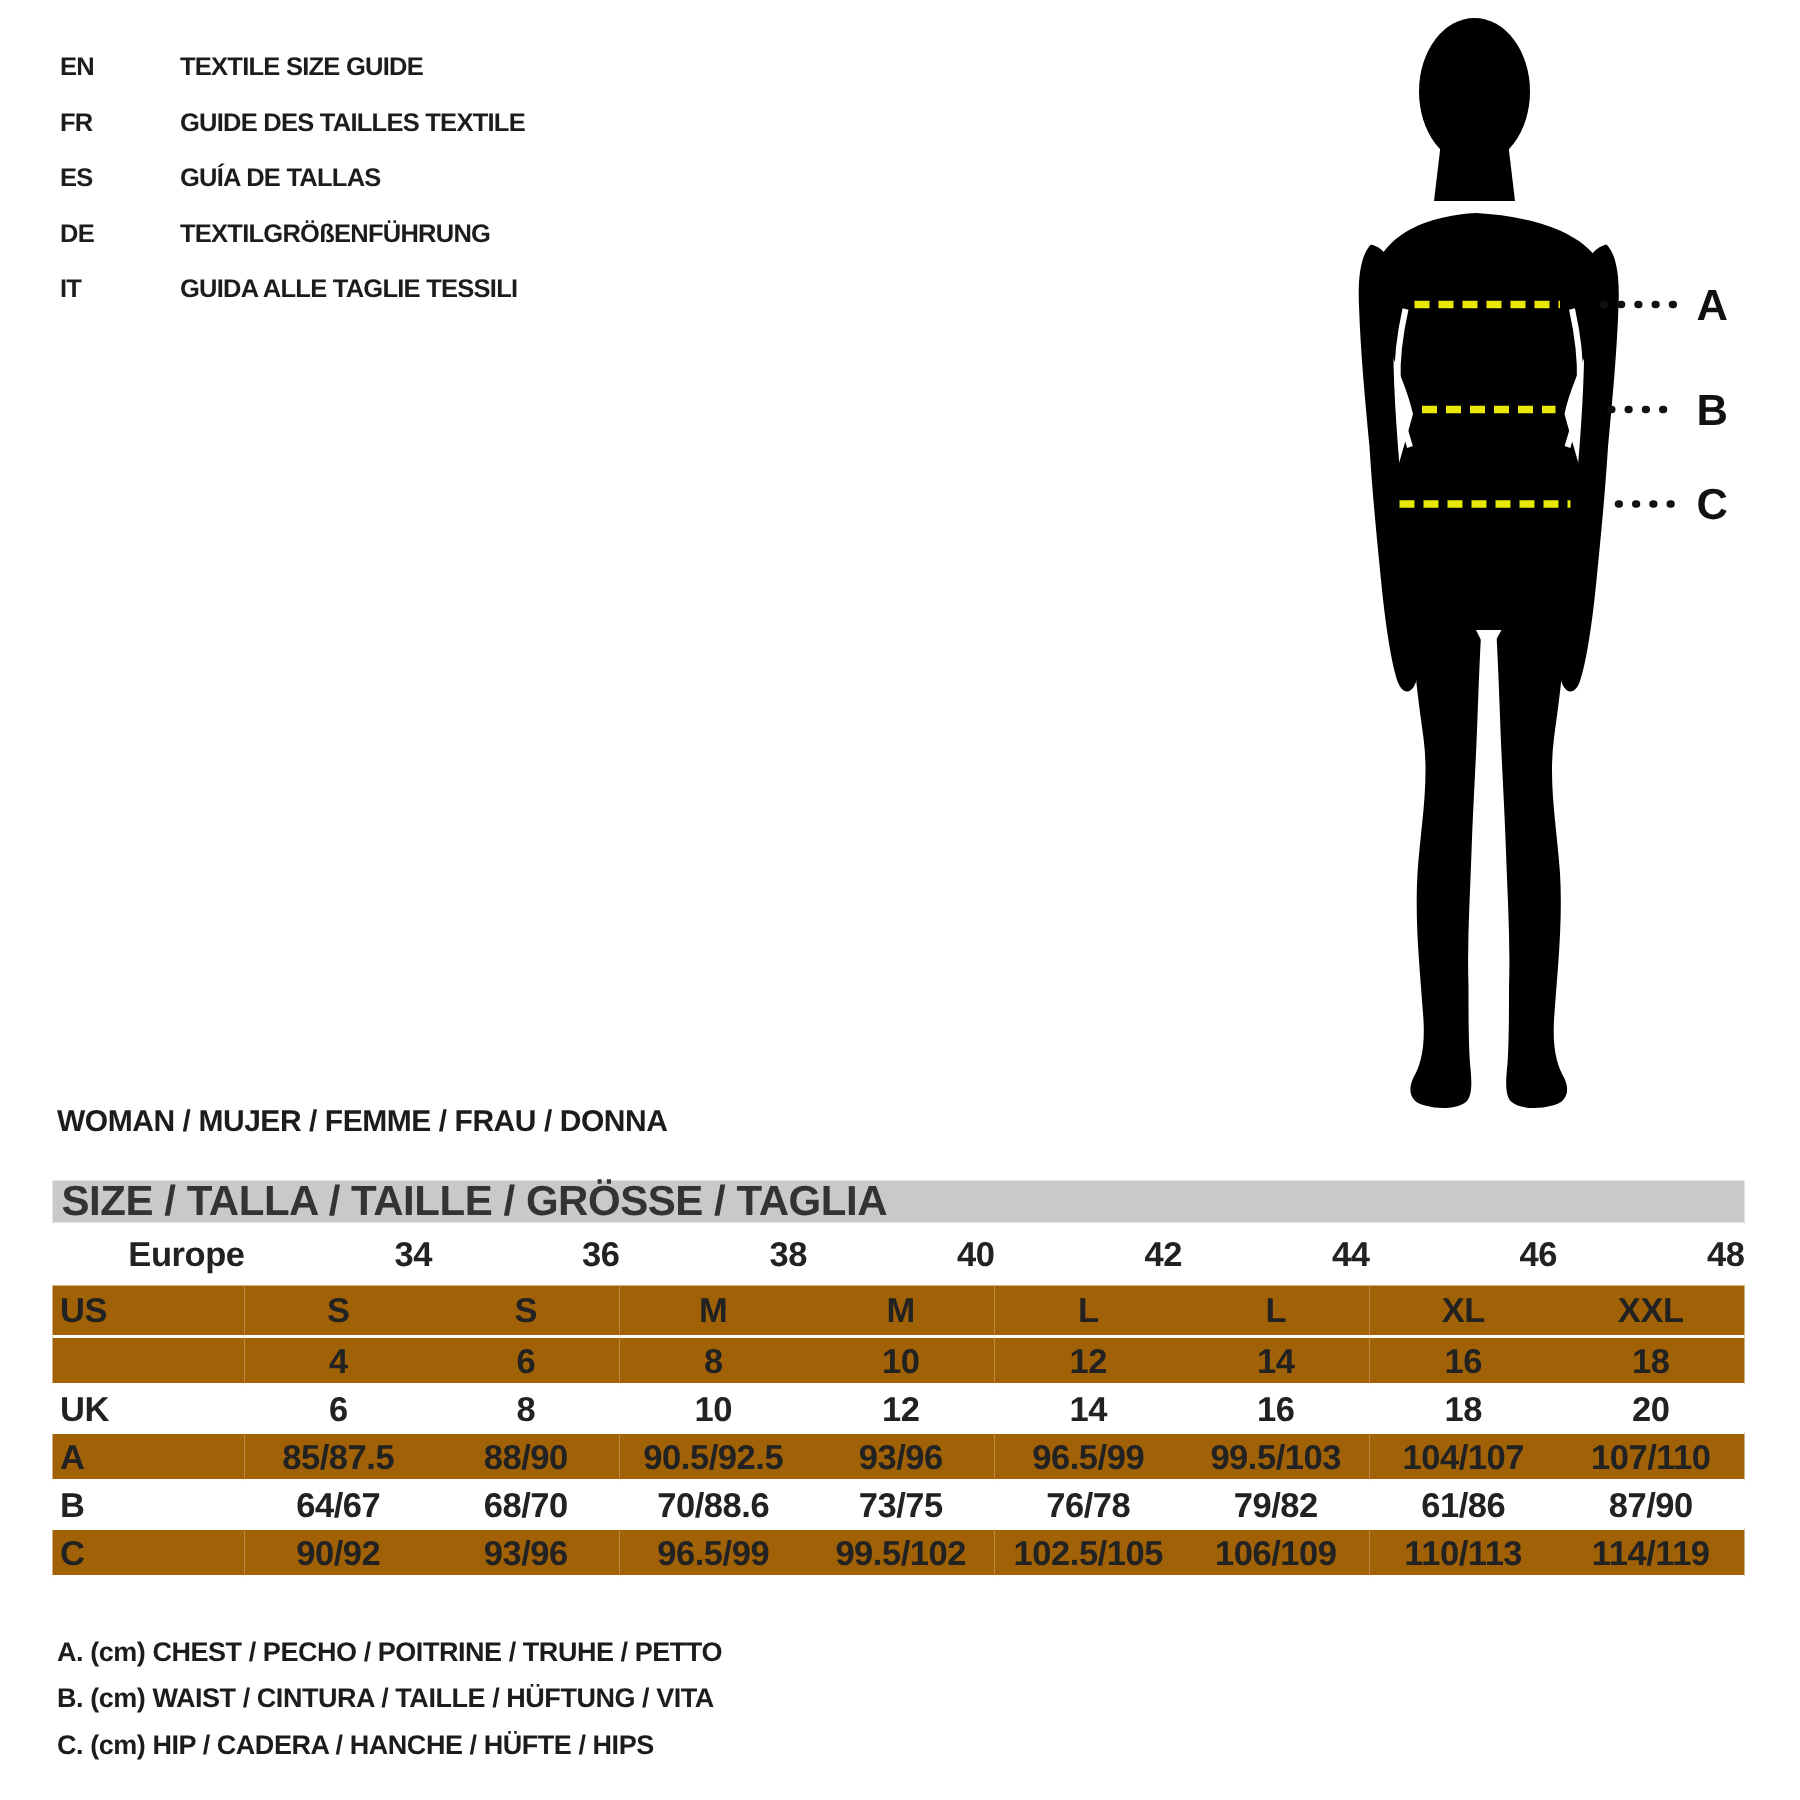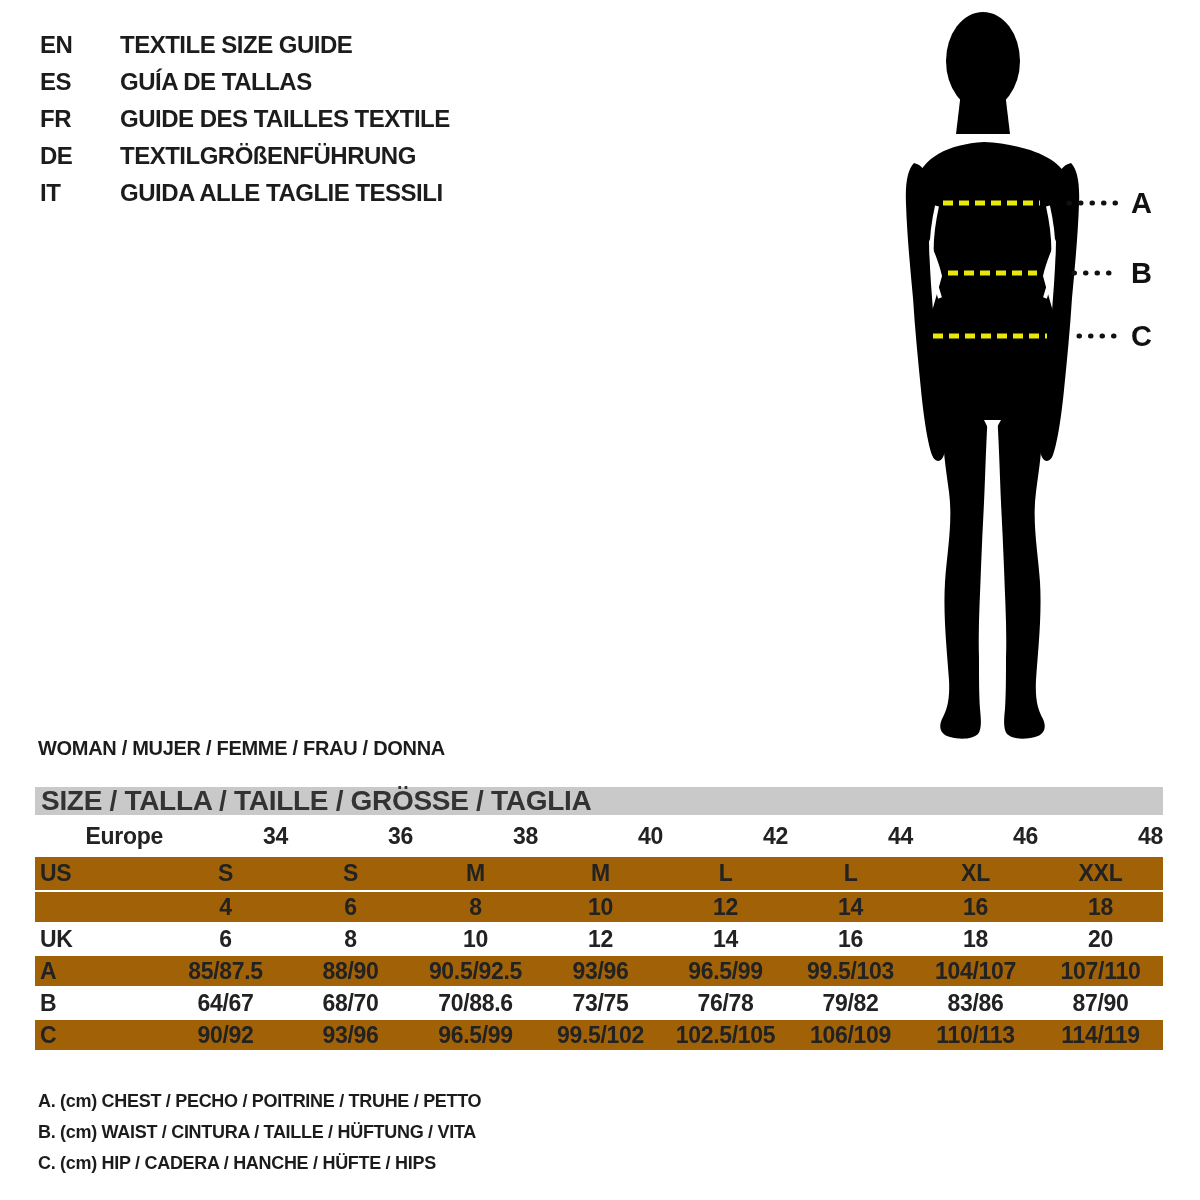--- a/index.html
+++ b/index.html
@@ -2,21 +2,21 @@
 <html><head>
 <meta charset="utf-8">
 <style>
   html,body{margin:0;padding:0;}
   body{
     width:1200px;height:1200px;background:#ffffff;position:relative;
     font-family:"Liberation Sans",sans-serif;font-weight:bold;color:#1c1c1c;
     overflow:hidden;
   }
   
-  .lang-list{position:absolute;left:40px;top:26px;font-size:24px;letter-spacing:-0.5px;}
+  .lang-list{position:absolute;left:40px;top:26px;font-size:17px;letter-spacing:-0.5px;}
   .lang-row{display:flex;line-height:37px;}
   .lang-code{width:80px;}
   .lang-label{white-space:nowrap;}
   
   .figure-wrap{position:absolute;left:850px;top:0;width:350px;height:750px;}
   
   .section-title{position:absolute;left:38px;top:737px;font-size:20px;letter-spacing:-0.3px;}
   
   .size-table{
     position:absolute;left:35px;top:787px;width:1128px;
@@ -40,26 +40,26 @@
 </style>
 </head>
 <body>
 
 <div class="lang-list">
     <div class="lang-row">
       <span class="lang-code">EN</span>
       <span class="lang-label">TEXTILE SIZE GUIDE</span>
     </div>
     <div class="lang-row">
+      <span class="lang-code">FR</span>
+      <span class="lang-label">GUIDE DES TAILLES TEXTILE</span>
+    </div>
+    <div class="lang-row">
       <span class="lang-code">ES</span>
       <span class="lang-label">GUÍA DE TALLAS</span>
-    </div>
-    <div class="lang-row">
-      <span class="lang-code">FR</span>
-      <span class="lang-label">GUIDE DES TAILLES TEXTILE</span>
     </div>
     <div class="lang-row">
       <span class="lang-code">DE</span>
       <span class="lang-label">TEXTILGRÖßENFÜHRUNG</span>
     </div>
     <div class="lang-row">
       <span class="lang-code">IT</span>
       <span class="lang-label">GUIDA ALLE TAGLIE TESSILI</span>
     </div>
   </div>
@@ -197,21 +197,21 @@
         <td>107/110</td>
       </tr>
       <tr class="">
         <td class="row-label">B</td>
         <td>64/67</td>
         <td>68/70</td>
         <td>70/88.6</td>
         <td>73/75</td>
         <td>76/78</td>
         <td>79/82</td>
-        <td>83/86</td>
+        <td>61/86</td>
         <td>87/90</td>
       </tr>
       <tr class="shade">
         <td class="row-label">C</td>
         <td>90/92</td>
         <td>93/96</td>
         <td>96.5/99</td>
         <td>99.5/102</td>
         <td>102.5/105</td>
         <td>106/109</td>

